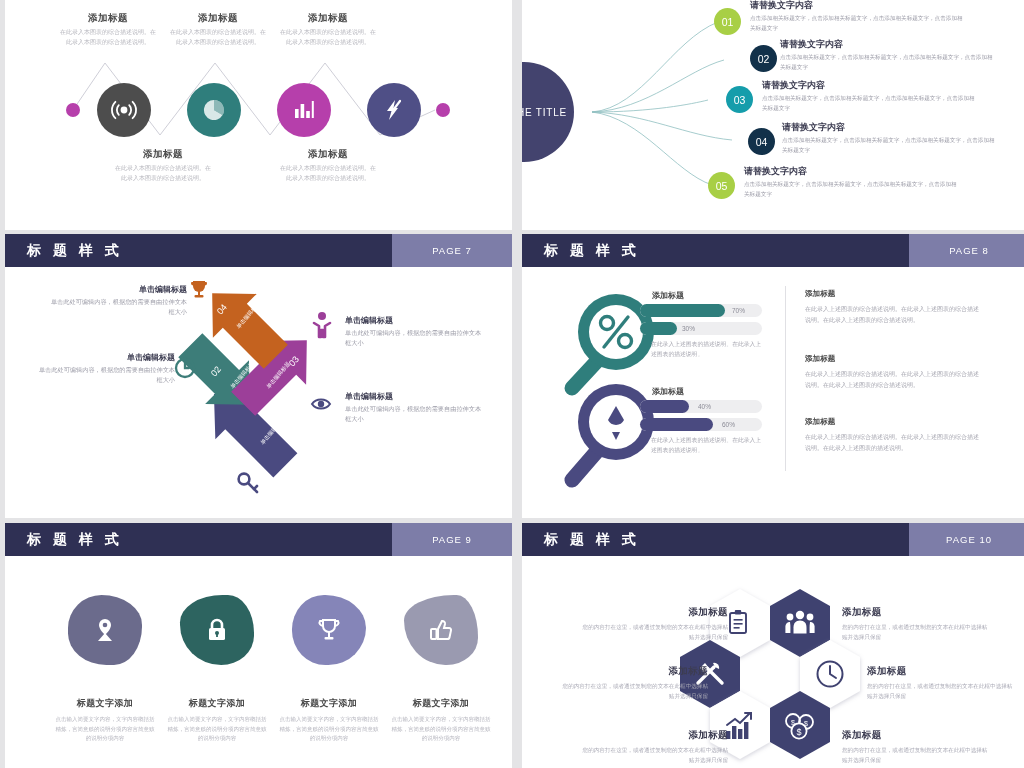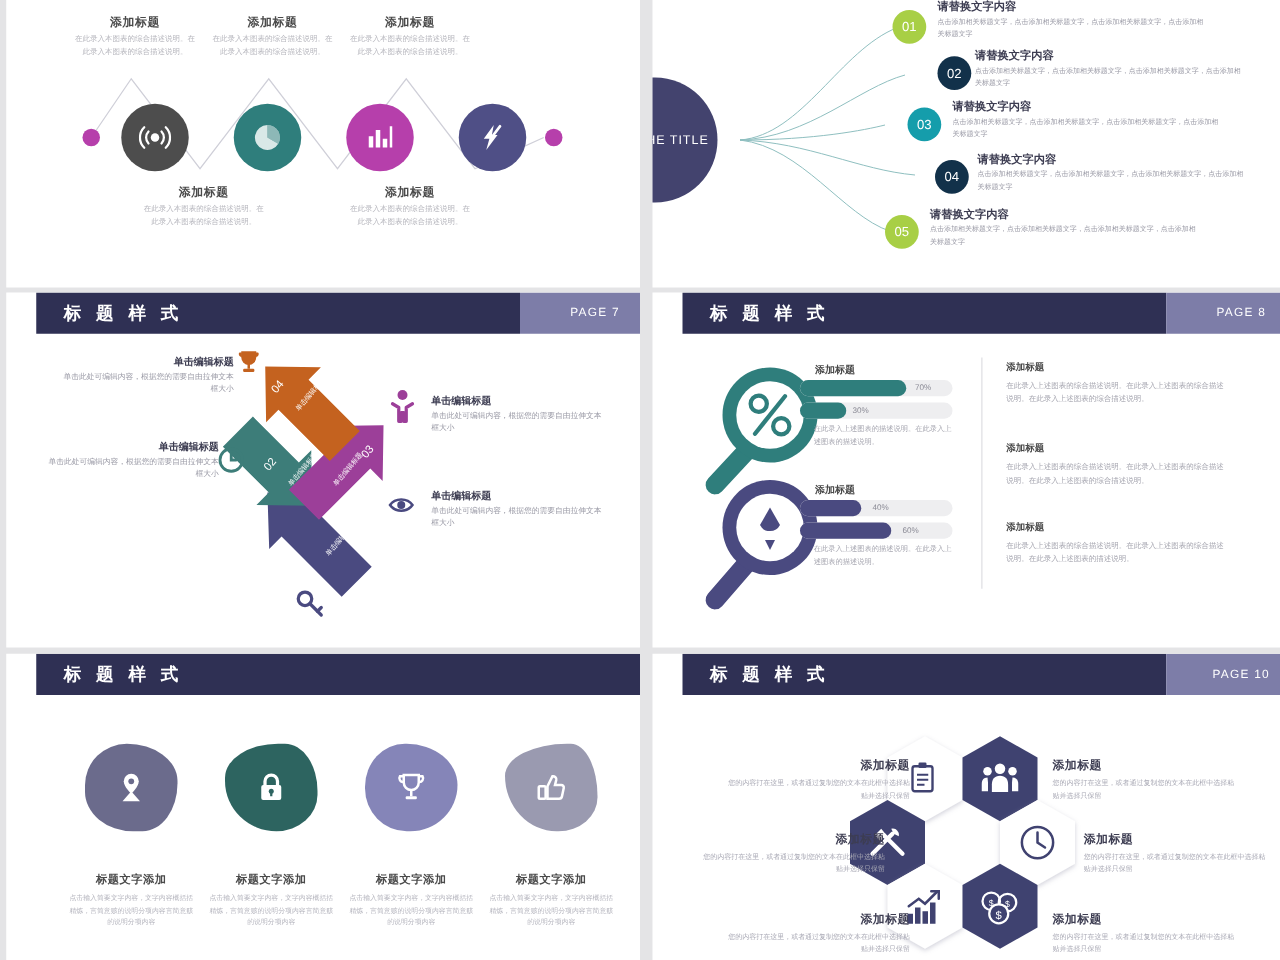--- a/index.html
+++ b/index.html
@@ -19,21 +19,21 @@
   }
   .slide{background:#ffffff;position:relative;overflow:hidden;}
   .s6a{grid-column:1;grid-row:1;}
   .s6b{grid-column:2;grid-row:1;}
   .s7{grid-column:1;grid-row:2;margin-top:4px;}
   .s8{grid-column:2;grid-row:2;margin-top:4px;}
   .s9{grid-column:1;grid-row:3;margin-top:5px;}
   .s10{grid-column:2;grid-row:3;margin-top:5px;}
 
   
-  .hdr{display:flex;height:33px;width:100%;margin-left:24px;}
+  .hdr{display:flex;height:33px;width:100%;}
   .hdr-title{
     flex:1;background:#2f3054;color:#ffffff;
     display:flex;align-items:center;padding-left:22px;
     font-size:14px;letter-spacing:4px;font-weight:bold;
   }
   .hdr-page{
     width:120px;background:#7d7da8;color:#ffffff;
     display:flex;align-items:center;justify-content:center;
     font-size:9.5px;letter-spacing:1px;
   }
@@ -362,20 +362,21 @@
     </div>
     <div class="rcol" style="left:283px;top:183px;">
       <div class="rt">添加标题</div>
       <div class="rd">在此录入上述图表的综合描述说明。在此录入上述图表的综合描述说明。在此录入上述图表的描述说明。</div>
     </div>
   </div>
 
   <div class="slide s9">
     <div class="hdr">
       <div class="hdr-title">标 题 样 式</div>
+      <div class="hdr-page">PAGE 9</div>
     </div>
 
     <div class="blobcell" style="left:44px;top:72px;">
       <div class="blob" style="background:#6b6b8c;border-radius:48% 58% 40% 55% / 50% 45% 58% 48%;">
         <svg width="26" height="28" viewBox="0 0 26 28">
           <path d="M13,3 a6,6 0 0 1 6,6 c0,4.5 -6,10 -6,10 s-6,-5.5 -6,-10 a6,6 0 0 1 6,-6 z" fill="#fff"></path>
           <circle cx="13" cy="9" r="2.3" fill="#6b6b8c"></circle>
           <path d="M6,25 L13,17 L20,25 z" fill="#fff"></path>
         </svg>
       </div>

